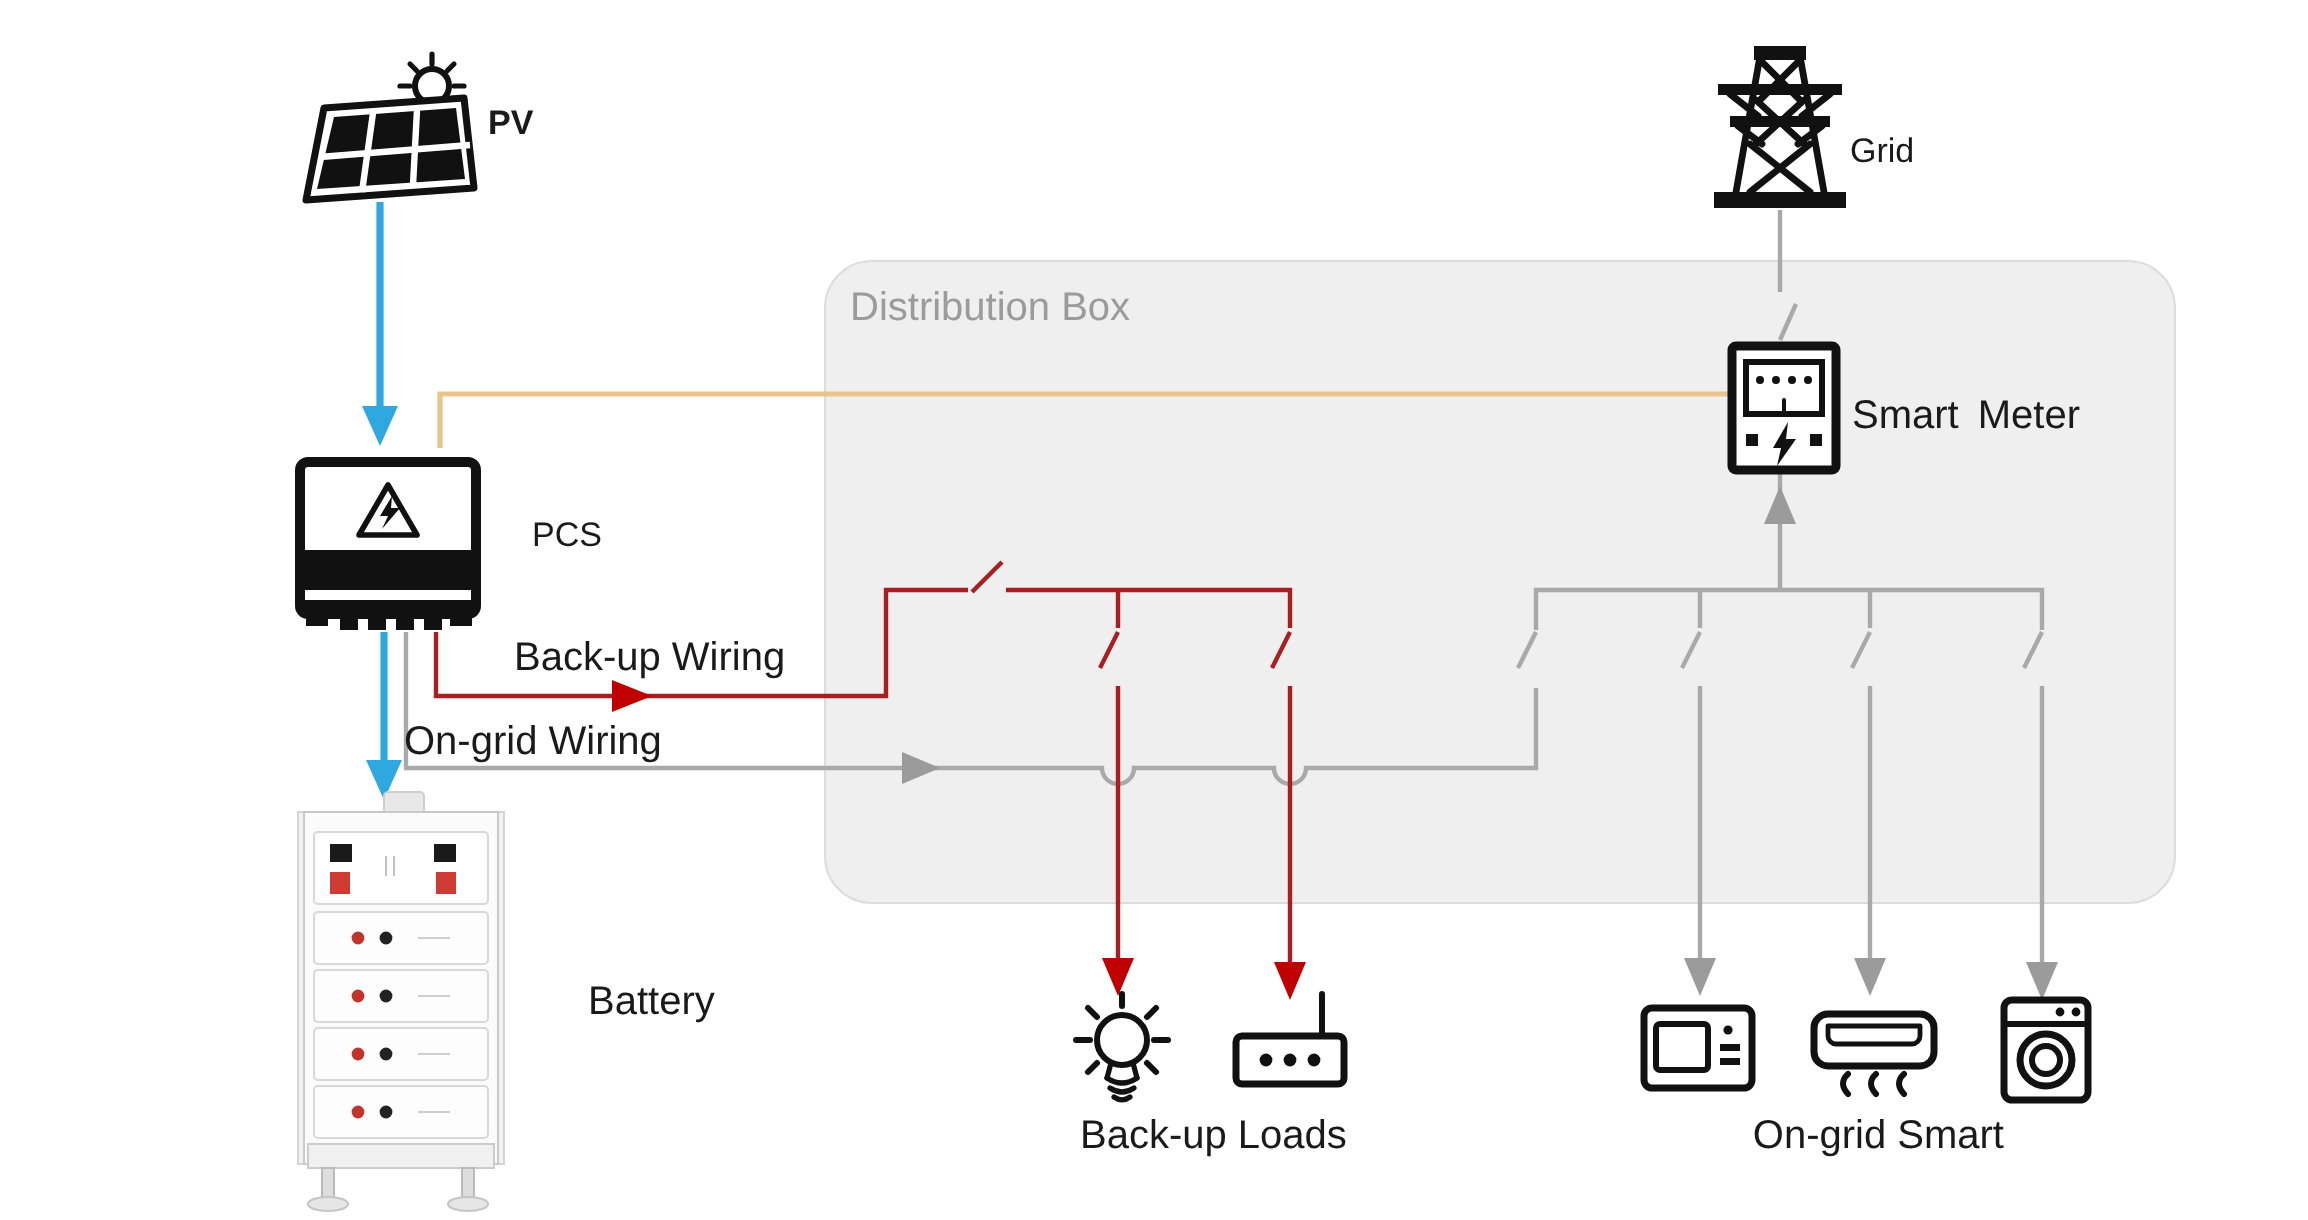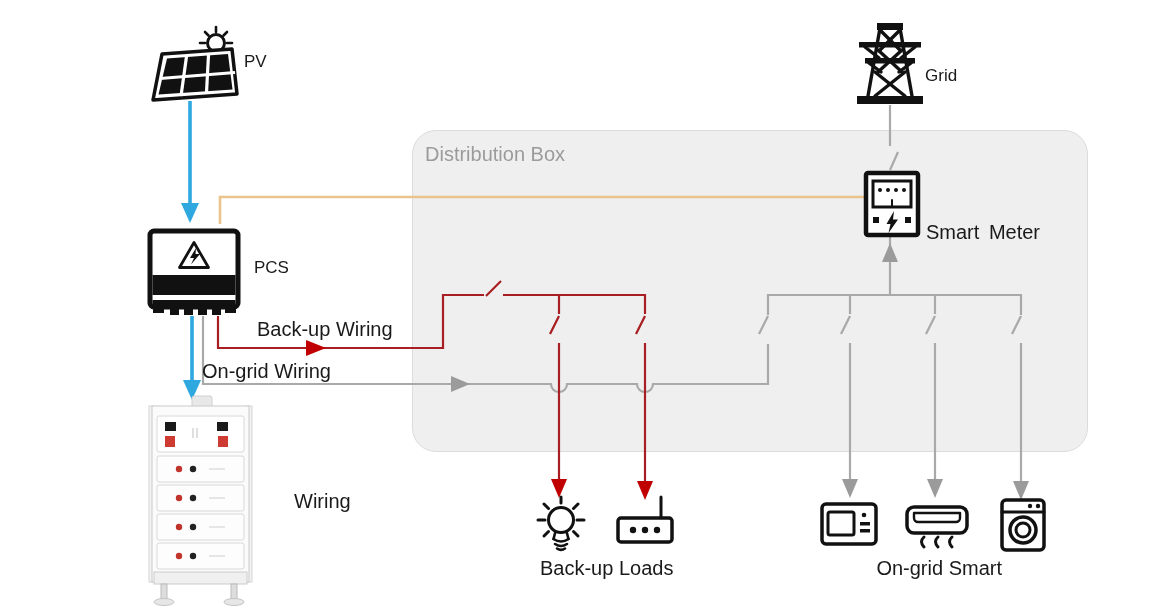--- a/index.html
+++ b/index.html
@@ -113,21 +113,21 @@
         <path d="M68.5,28.5 L65,32"></path>
     </g>
     <g>
       <polygon points="22,32 92,27 97,72 13,78" fill="#fff" stroke="#111" stroke-width="3.5" stroke-linejoin="round"></polygon>
       <polygon points="27,36.5 88,32 92.5,67.5 18.5,72.5" fill="#111"></polygon>
       <path d="M20,56.5 L95,50.5" stroke="#fff" stroke-width="3.2" fill="none"></path>
       <path d="M46.5,34.5 L41,74" stroke="#fff" stroke-width="3.2" fill="none"></path>
       <path d="M68.5,33 L66.5,70.5" stroke="#fff" stroke-width="3.2" fill="none"></path>
     </g>
   </svg>
-  <div class="lbl big" style="left:244px;top:52px;">PV</div>
+  <div class="lbl big" style="left:244px;top:52px;font-weight:bold;">PV</div>
 
   <svg style="left:855px;top:20px;" width="70" height="92" viewBox="0 0 70 92">
     <g class="ink" stroke-width="3.4">
       <path d="M25,8 L13,76"></path>
         <path d="M45,8 L57,76"></path>
       <path d="M25,10 L45,30"></path>
         <path d="M45,10 L25,30"></path>
       <path d="M23,30 L47,52"></path>
         <path d="M47,30 L23,52"></path>
       <path d="M20,52 L50,76"></path>
@@ -154,39 +154,39 @@
     <rect class="ink-fill" x="6.5" y="74" width="83" height="5"></rect>
     <g class="ink-fill">
       <rect x="7" y="81" width="11" height="6"></rect>
         <rect x="24" y="81" width="9" height="8"></rect>
       <rect x="38" y="81" width="9" height="8"></rect>
         <rect x="52" y="81" width="9" height="8"></rect>
       <rect x="66" y="81" width="9" height="8"></rect>
         <rect x="79" y="81" width="11" height="6"></rect>
     </g>
   </svg>
-  <div class="lbl big" style="left:254px;top:258px;">PCS</div>
+  <div class="lbl big" style="left:266px;top:258px;">PCS</div>
 
   <div class="lbl gray" style="left:425px;top:142px;">Distribution Box</div>
 
   <svg style="left:862px;top:169px;" width="60" height="72" viewBox="0 0 60 72">
     <rect x="4" y="4" width="52" height="62" rx="2" fill="#fff" stroke="#111" stroke-width="4.5"></rect>
     <rect x="11" y="12" width="38" height="26" fill="#fff" stroke="#111" stroke-width="3"></rect>
     <g class="ink-fill">
       <circle cx="18" cy="21" r="2"></circle>
         <circle cx="26" cy="21" r="2"></circle>
         <circle cx="34" cy="21" r="2"></circle>
         <circle cx="42" cy="21" r="2"></circle>
     </g>
     <path class="ink" d="M30,31 v7" stroke-width="2"></path>
     <rect class="ink-fill" x="11" y="48" width="6" height="6"></rect>
     <rect class="ink-fill" x="43" y="48" width="6" height="6"></rect>
     <polygon class="ink-fill" points="32,42 24.5,55 28.5,55 26.5,64 36,50.5 31,50.5"></polygon>
   </svg>
-  <div class="lbl" style="left:926px;top:196px;word-spacing:4px;margin-top:24px;">Smart Meter</div>
+  <div class="lbl" style="left:926px;top:196px;word-spacing:4px;">Smart Meter</div>
 
   <svg style="left:143px;top:390px;" width="115" height="219" viewBox="0 0 115 219">
     <rect x="49" y="6" width="20" height="12" rx="2" fill="#E8E8E8" stroke="#CFCFCF"></rect>
     <rect x="6" y="16" width="6" height="176" fill="#F2F2F2" stroke="#D5D5D5"></rect>
     <rect x="103" y="16" width="6" height="176" fill="#F2F2F2" stroke="#D5D5D5"></rect>
     <rect x="9" y="16" width="97" height="176" fill="#FBFBFB" stroke="#C9C9C9"></rect>
     <g>
       <rect x="14" y="26" width="87" height="36" rx="2" fill="#FFF" stroke="#D8D8D8"></rect>
       <rect x="22" y="32" width="11" height="9" fill="#1A1A1A"></rect>
       <rect x="74" y="32" width="11" height="9" fill="#1A1A1A"></rect>
@@ -213,21 +213,21 @@
       <path d="M66,166 h16" stroke="#CFCFCF" fill="none"></path>
     </g>
     <rect x="11" y="182" width="93" height="12" fill="#F0F0F0" stroke="#CCC"></rect>
     <g>
       <rect x="18" y="194" width="6" height="16" fill="#DDD" stroke="#BBB"></rect>
       <rect x="88" y="194" width="6" height="16" fill="#DDD" stroke="#BBB"></rect>
       <ellipse cx="21" cy="212" rx="10" ry="3.5" fill="#E6E6E6" stroke="#C5C5C5"></ellipse>
       <ellipse cx="91" cy="212" rx="10" ry="3.5" fill="#E6E6E6" stroke="#C5C5C5"></ellipse>
     </g>
   </svg>
-  <div class="lbl" style="left:294px;top:489px;">Wiring</div>
+  <div class="lbl" style="left:294px;top:489px;">Battery</div>
 
   <div class="lbl" style="left:257px;top:317px;">Back-up Wiring</div>
   <div class="lbl" style="left:202px;top:359px;">On-grid Wiring</div>
 
   <svg style="left:532px;top:494px;" width="58" height="64" viewBox="0 0 58 64">
     <circle class="ink" cx="29" cy="26" r="12.5" stroke-width="3"></circle>
     <g class="ink" stroke-width="2.6">
       <path d="M23.5,37.5 L21.5,45"></path>
         <path d="M34.5,37.5 L36.5,45"></path>
       <path d="M21.5,45 q7.5,5 15,0"></path>

